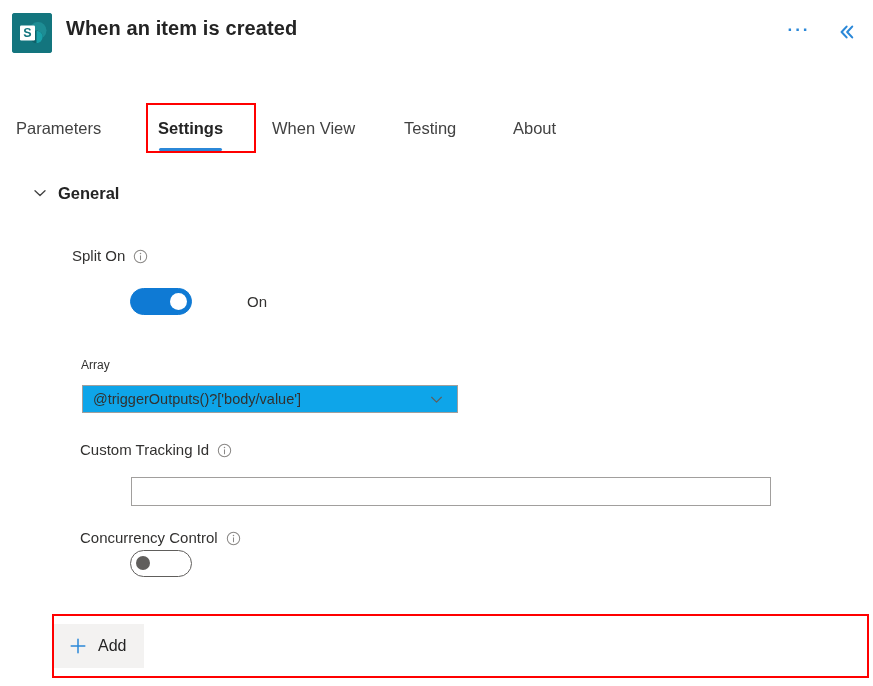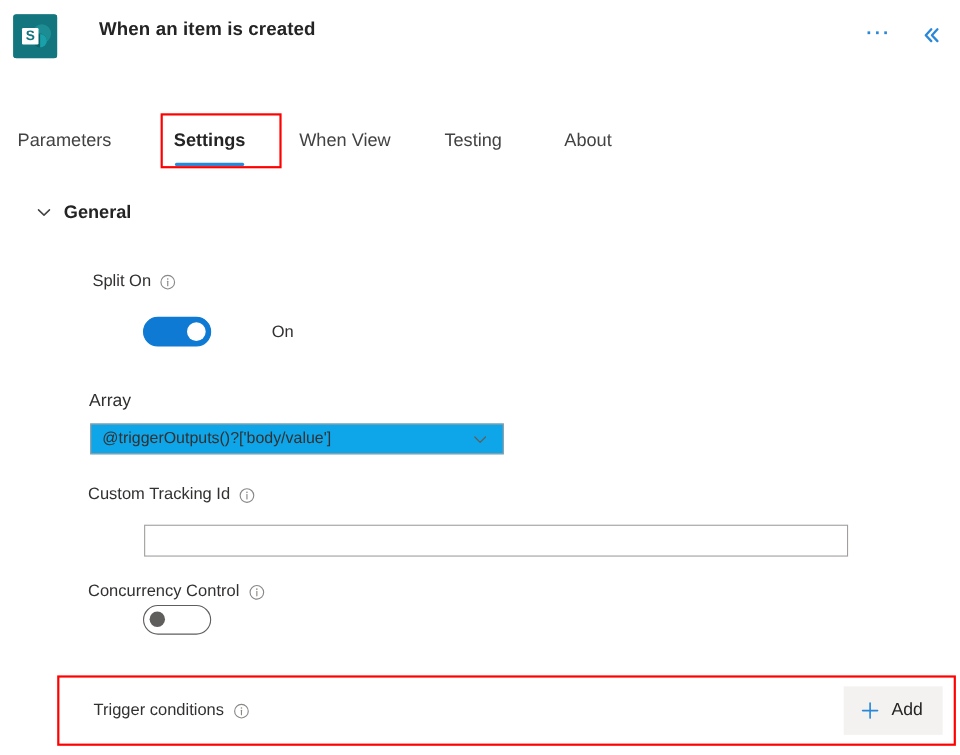--- a/index.html
+++ b/index.html
@@ -33,23 +33,23 @@
     top: 13px;
     width: 40px;
     height: 40px;
     border-radius: 3px;
     background: #13757e;
     overflow: hidden;
   }
   .app-icon svg { display: block; }
   .header-title {
     position: absolute;
-    left: 90px;
+    left: 66px;
     top: 17px;
-    font-size: 17px;
+    font-size: 20px;
     font-weight: 600;
     letter-spacing: 0.1px;
     color: #242424;
     white-space: nowrap;
   }
   .header-actions {
     position: absolute;
     right: 0;
     top: 14px;
     display: flex;
@@ -173,22 +173,22 @@
   .info-icon {
     width: 15px;
     height: 15px;
     margin-left: 8px;
     color: #8a8886;
     display: block;
     flex: 0 0 auto;
     cursor: pointer;
   }
 
-  #label-split-on { left: 84px; top: 246px; }
-  #label-array { left: 81px; top: 355px; font-size: 16px; color: #323130; }
+  #label-split-on { left: 72px; top: 246px; }
+  #label-array { left: 81px; top: 355px; font-size: 12px; color: #323130; }
   #label-custom-tracking { left: 80px; top: 440px; }
   #label-concurrency { left: 80px; top: 528px; }
 
   
   .toggle-row {
     position: absolute;
     display: flex;
     align-items: center;
     gap: 40px;
   }
@@ -455,30 +455,20 @@
 </div>
 
 <div class="toggle-row" id="toggle-concurrency-row">
   <div class="switch off" role="switch" aria-checked="false">
     <span class="knob"></span>
   </div>
   <span class="toggle-text">Off</span>
 </div>
 
 <div class="trigger-row">
-  <div class="trigger-label">
-    <span>Trigger conditions</span>
-    <span class="info-icon">
-      <svg width="15" height="15" viewBox="0 0 16 16" fill="none" aria-hidden="true">
-        <circle cx="8" cy="8" r="6.6" stroke="#8a8886" stroke-width="1.1"></circle>
-        <circle cx="8" cy="4.9" r="0.78" fill="#8a8886"></circle>
-        <path d="M8 7.1v4.3" stroke="#8a8886" stroke-width="1.1" stroke-linecap="round"></path>
-      </svg>
-    </span>
-  </div>
 
   <button class="add-button">
     <span class="plus-icon">
       <svg width="20" height="20" viewBox="0 0 20 20" fill="none" aria-hidden="true">
         <path d="M10 3.2v13.6M3.2 10h13.6" stroke="#2b88d8" stroke-width="1.5" stroke-linecap="round"></path>
       </svg>
     </span>
     <span class="add-label">Add</span>
   </button>
 </div>

